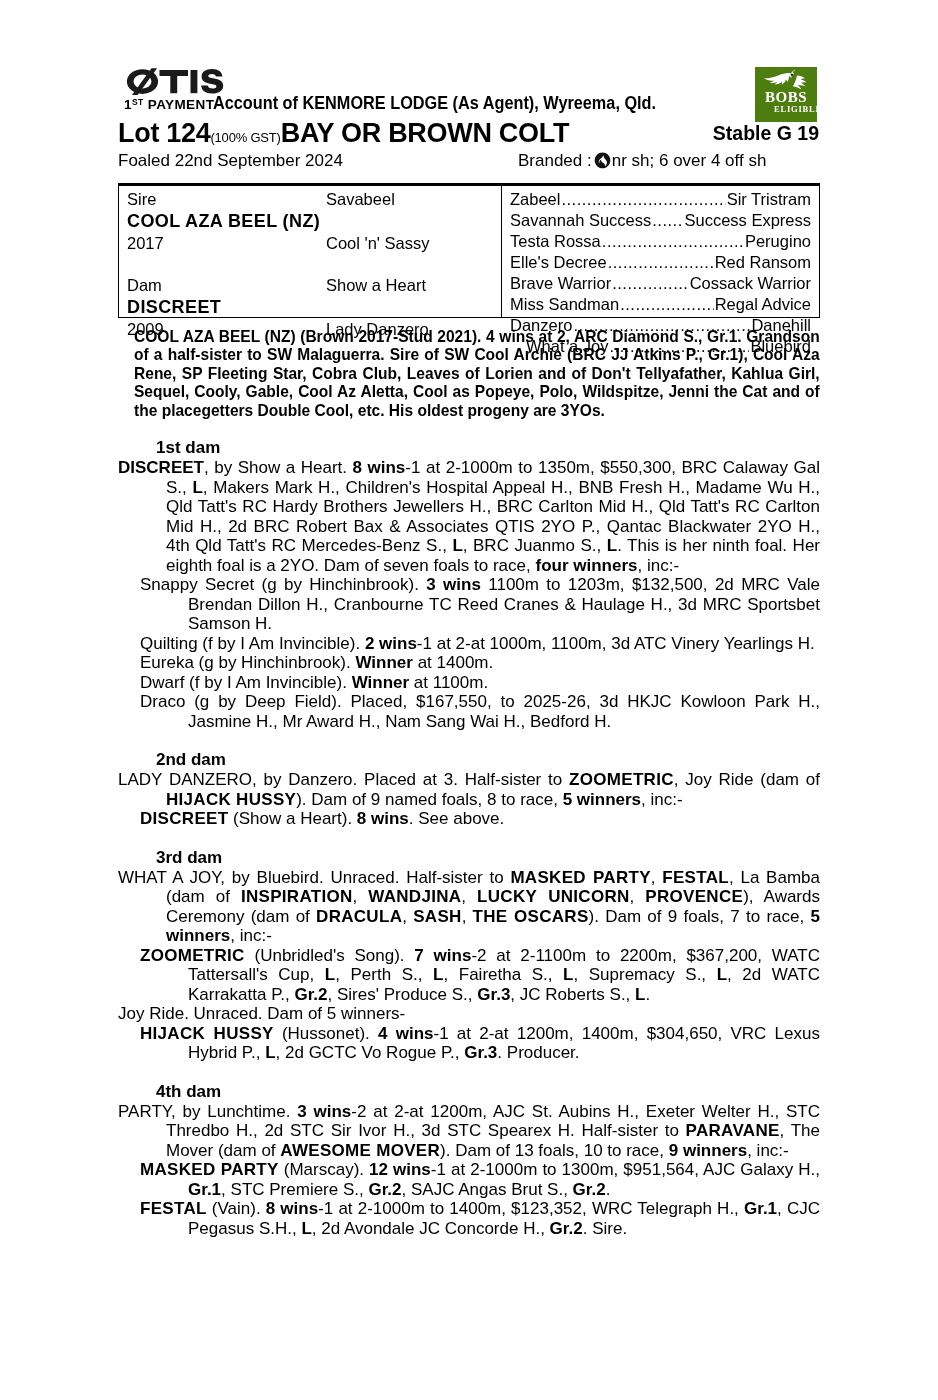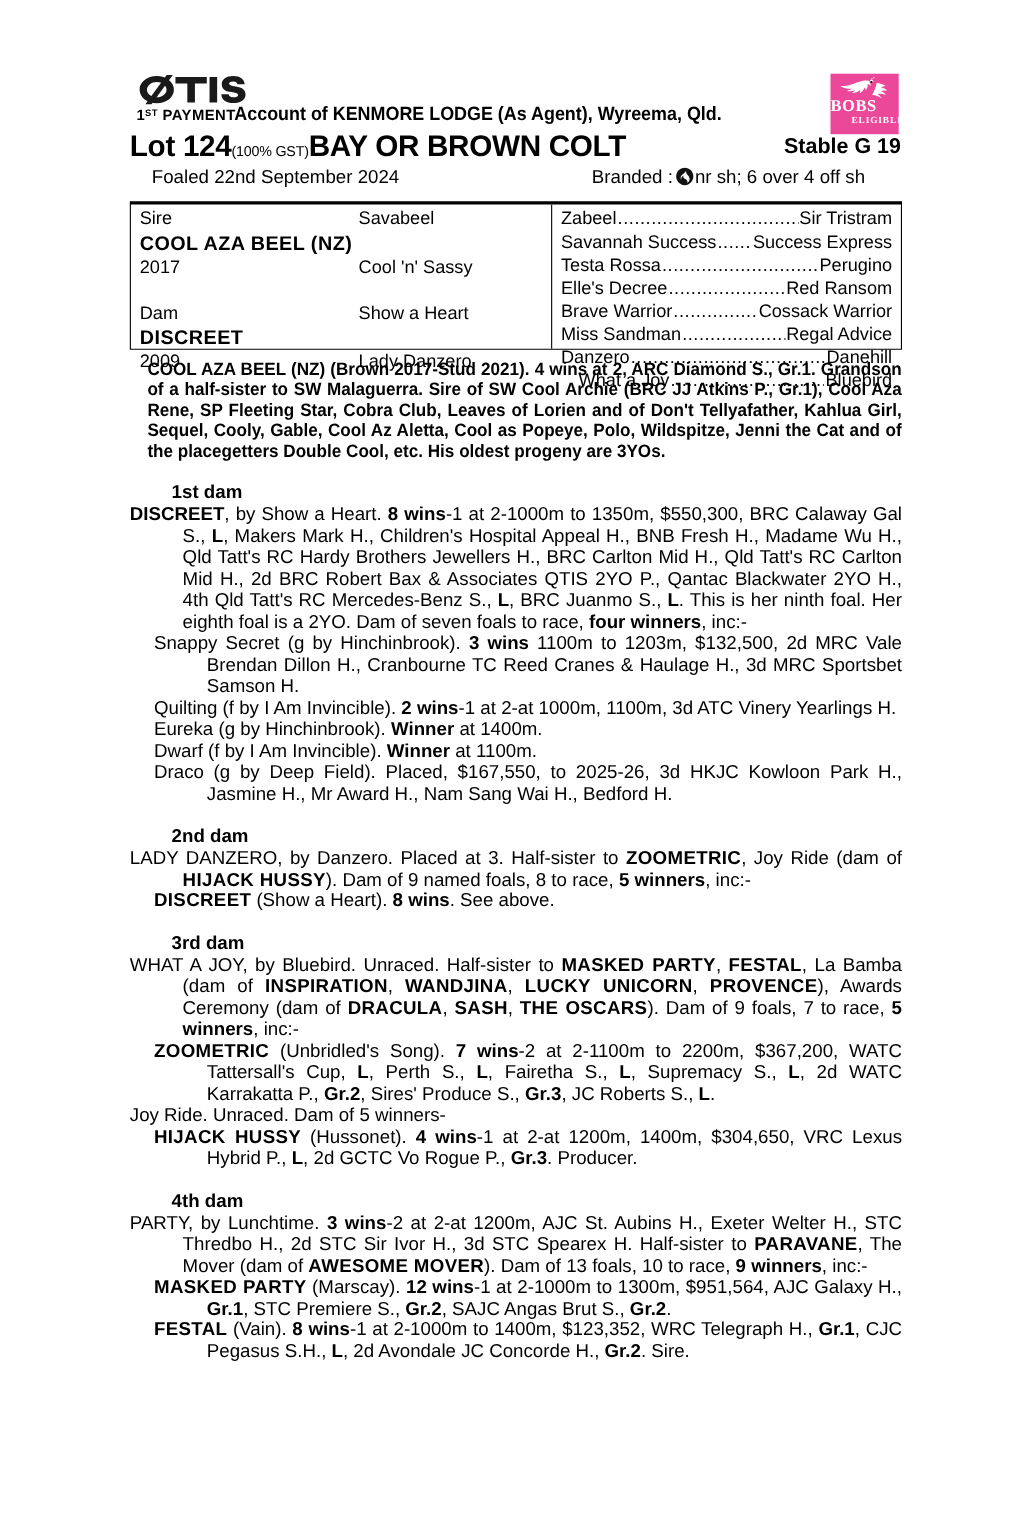--- a/index.html
+++ b/index.html
@@ -58,23 +58,23 @@
     transform: scaleX(0.93);
     transform-origin: left center;
     white-space: nowrap;
   }
   .bobs-logo {
     position: absolute;
     left: 637px;
     top: 67px;
     width: 62px;
     height: 55px;
-    background: #ec4899;
+    background: #4d7c0f;
     color: #ffffff;
-    text-align: left;
+    text-align: center;
     overflow: hidden;
   }
   .bobs-horse {
     display: block;
     margin: 3px auto 0;
   }
   .bobs-name {
     font-weight: bold;
     font-size: 15px;
     line-height: 15px;
@@ -117,21 +117,20 @@
     top: 4px;
     font-weight: bold;
     font-size: 19.5px;
   }
 
   
   .foal-line {
     position: relative;
     height: 28px;
     font-size: 17px;
-    margin-left: 20px;
   }
   .branded {
     position: absolute;
     left: 400px;
     top: 0;
     white-space: nowrap;
   }
   .brand-glyph {
     display: inline-block;
     vertical-align: -3px;

